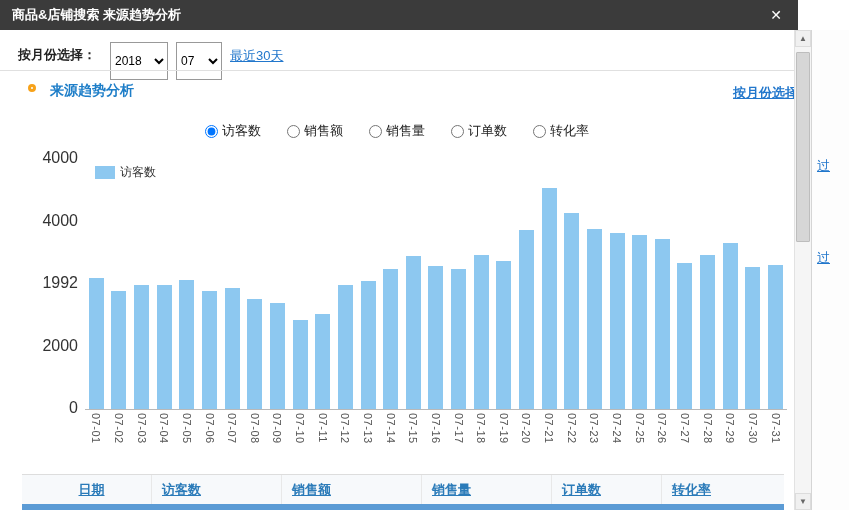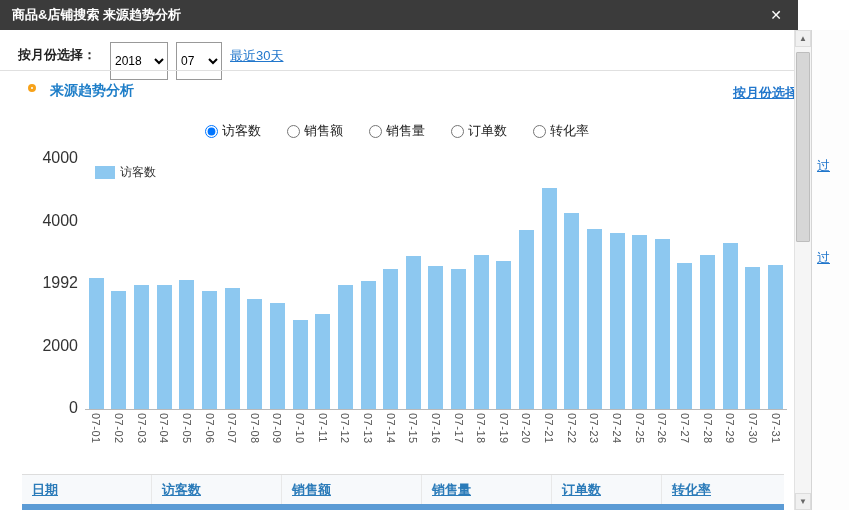--- a/index.html
+++ b/index.html
@@ -72,21 +72,21 @@
   
   .table-header {
     position: absolute; left: 22px; top: 474px; width: 762px; height: 30px;
     display: flex; border-top: 1px solid #ddd; background: #f7f9fb;
   }
   .th {
     height: 30px; line-height: 30px; padding-left: 10px;
     font-size: 13px; font-weight: bold; color: #2b7bb9; text-decoration: underline;
     border-right: 1px solid #e8e8e8; cursor: pointer;
   }
-  .th:nth-child(1){ width: 130px; }
+  .th:nth-child(1){ width: 130px; text-align: center; }
   .th:nth-child(2){ width: 130px; }
   .th:nth-child(3){ width: 140px; }
   .th:nth-child(4){ width: 130px; }
   .th:nth-child(5){ width: 110px; }
   .th:nth-child(6){ width: 122px; border-right: none; }
 
   .row-peek { position: absolute; left: 22px; top: 504px; width: 762px; height: 6px; background: #5b9bd5; }
 
   
   .scrollbar {

